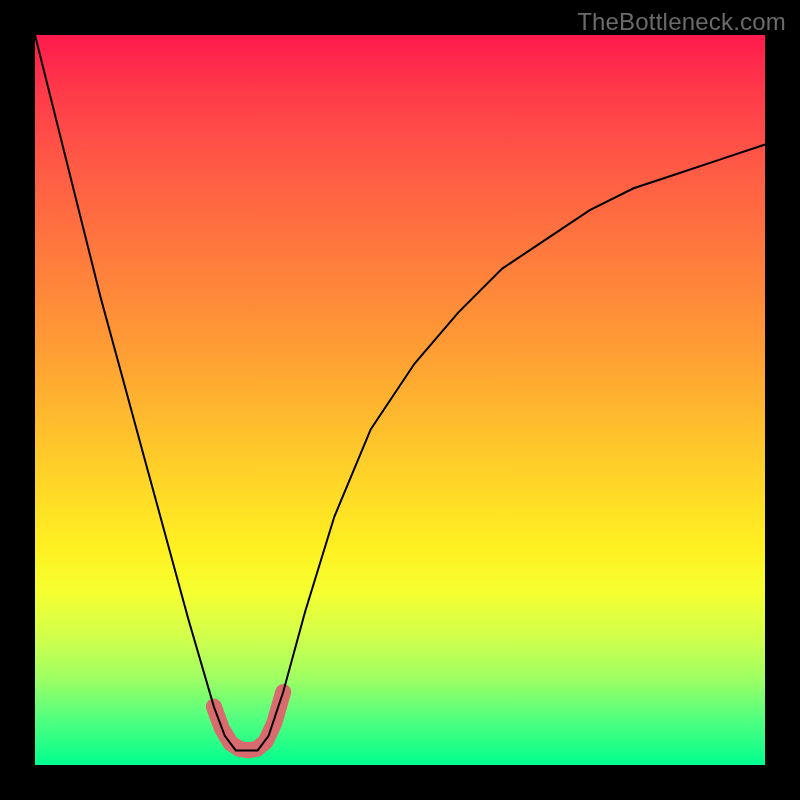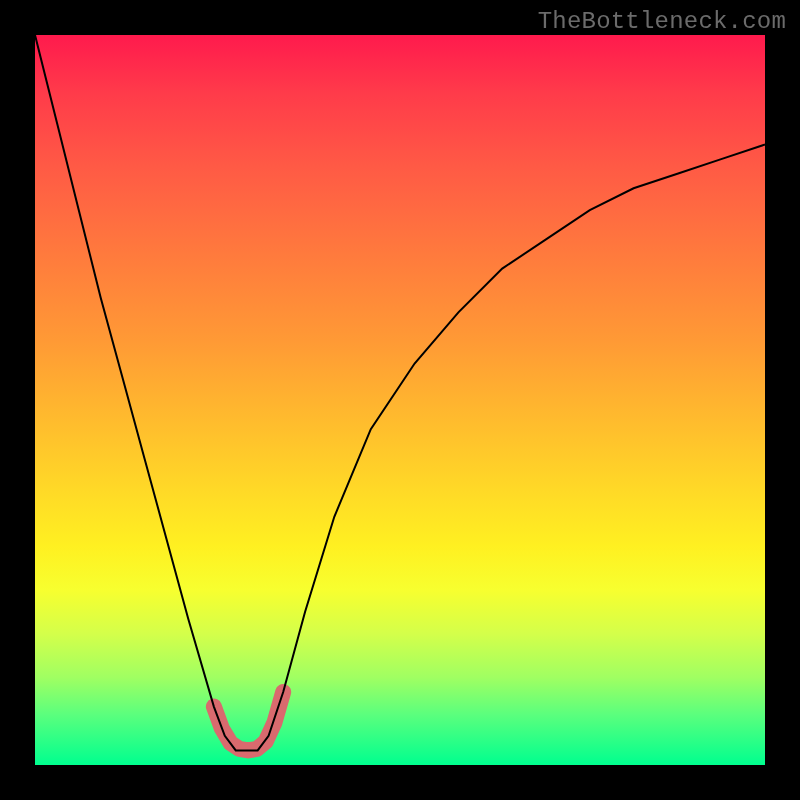--- a/index.html
+++ b/index.html
@@ -11,21 +11,20 @@
     overflow: hidden;
     font-family: Arial, Helvetica, sans-serif;
   }
   .frame {
     position: absolute;
     left: 0;
     top: 0;
     width: 800px;
     height: 800px;
     background: #000;
-    font-family: Liberation Mono, monospace;
   }
   .plot {
     position: absolute;
     left: 35px;
     top: 35px;
     width: 730px;
     height: 730px;
     
     background: linear-gradient(
       to bottom,

